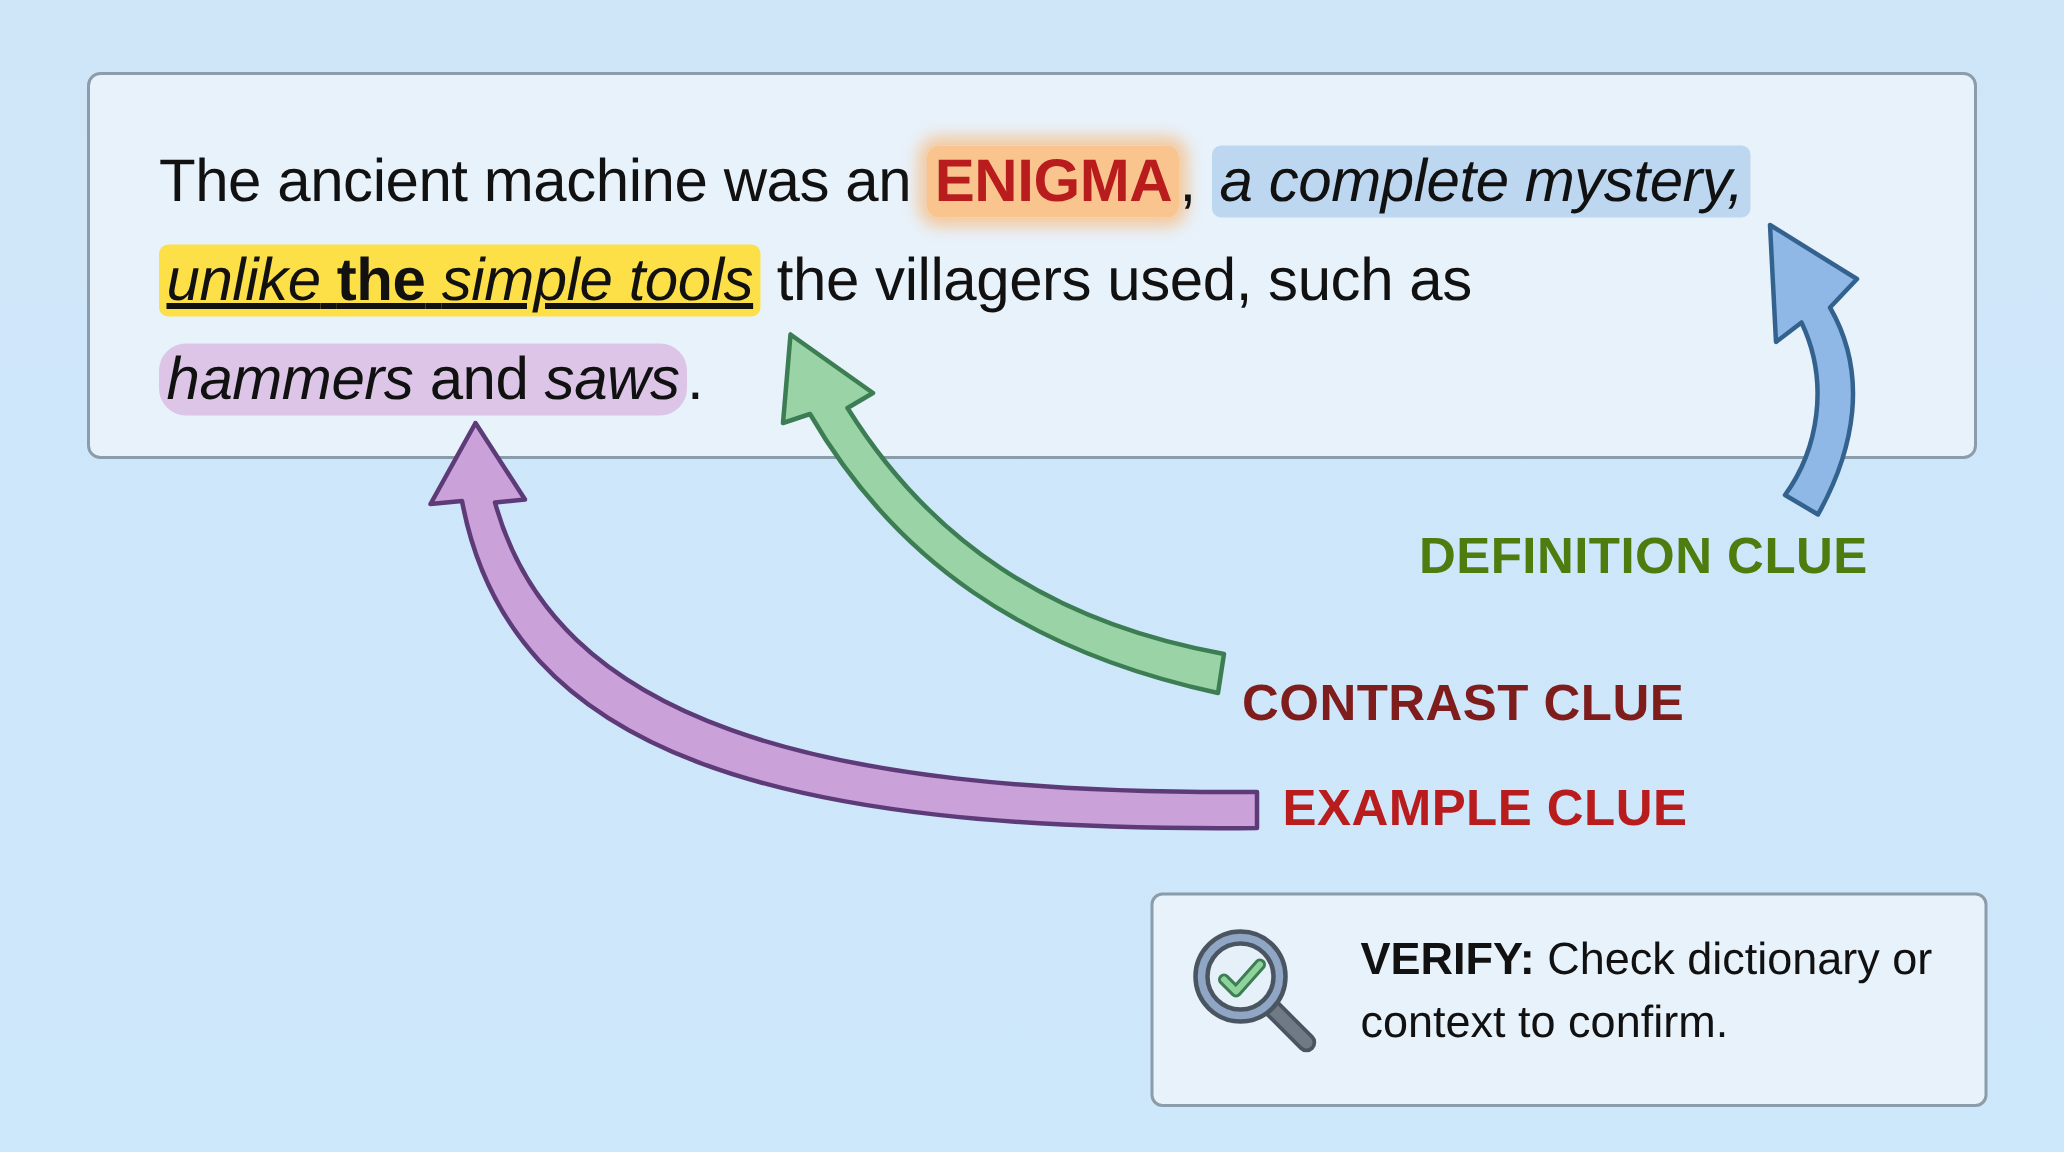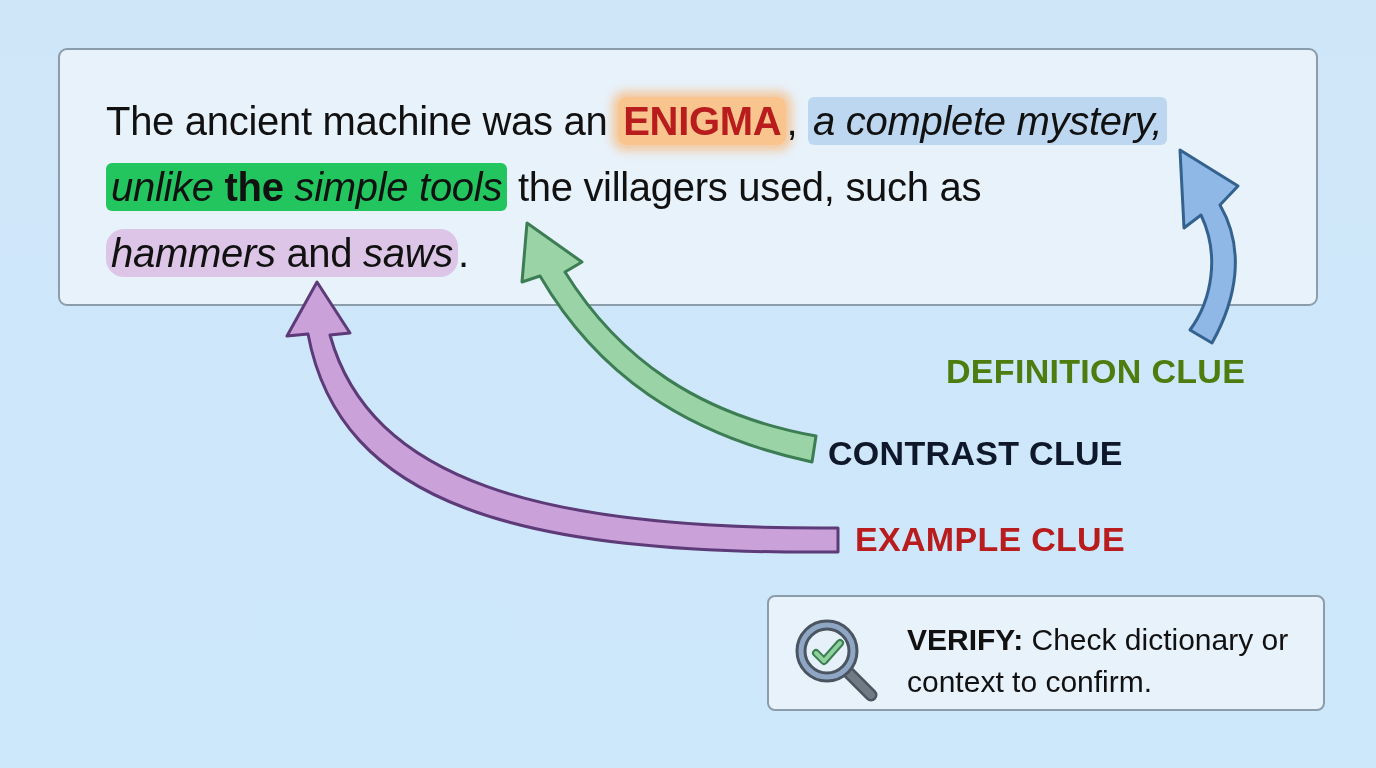--- a/index.html
+++ b/index.html
@@ -19,37 +19,37 @@
     font-size: 40px; line-height: 66px; color: #111;
     letter-spacing: -0.3px;
   }
   .hl { border-radius: 6px; padding: 2px 5px; }
   .hl-enigma {
     background: #f9c48e; font-weight: bold; color: #b91c1c;
     box-shadow: 0 0 10px 6px rgba(249,180,110,0.65);
     border-radius: 8px;
   }
   .hl-def { background: #bcd7ef; }
-  .hl-con { background: #22c55e; }
+  .hl-con { background: #fde047; text-decoration: underline; }
   .hl-ex { background: #dcc5e6; border-radius: 18px; }
   .it { font-style: italic; margin-top: 45px; }
   .bd { font-weight: bold; }
 
   svg.arrows { position: absolute; left: 0; top: 0; width: 1376px; height: 768px; pointer-events: none; }
 
   .clue-label {
     position: absolute; font-weight: bold; font-size: 34px; letter-spacing: 0.3px;
     white-space: nowrap;
   }
   .clue-def { left: 946px; top: 352px; color: #4d7c0f; }
-  .clue-con { left: 828px; top: 434px; color: #0f172a; }
+  .clue-con { left: 828px; top: 450px; color: #7f1d1d; }
   .clue-ex { left: 855px; top: 520px; color: #b91c1c; }
 
   .verify-box {
-    position: absolute; left: 767px; top: 595px; width: 558px; height: 116px;
+    position: absolute; left: 767px; top: 595px; width: 558px; height: 143px;
     box-sizing: border-box;
     background: #e8f2fb; border: 2.5px solid #8b9cab; border-radius: 8px;
   }
   .verify-icon { position: absolute; left: 20px; top: 16px; width: 92px; height: 92px; }
   .verify-text {
     position: absolute; left: 138px; top: 22px; width: 410px;
     font-size: 30px; line-height: 42px; color: #111;
   }
 </style>
 </head>

